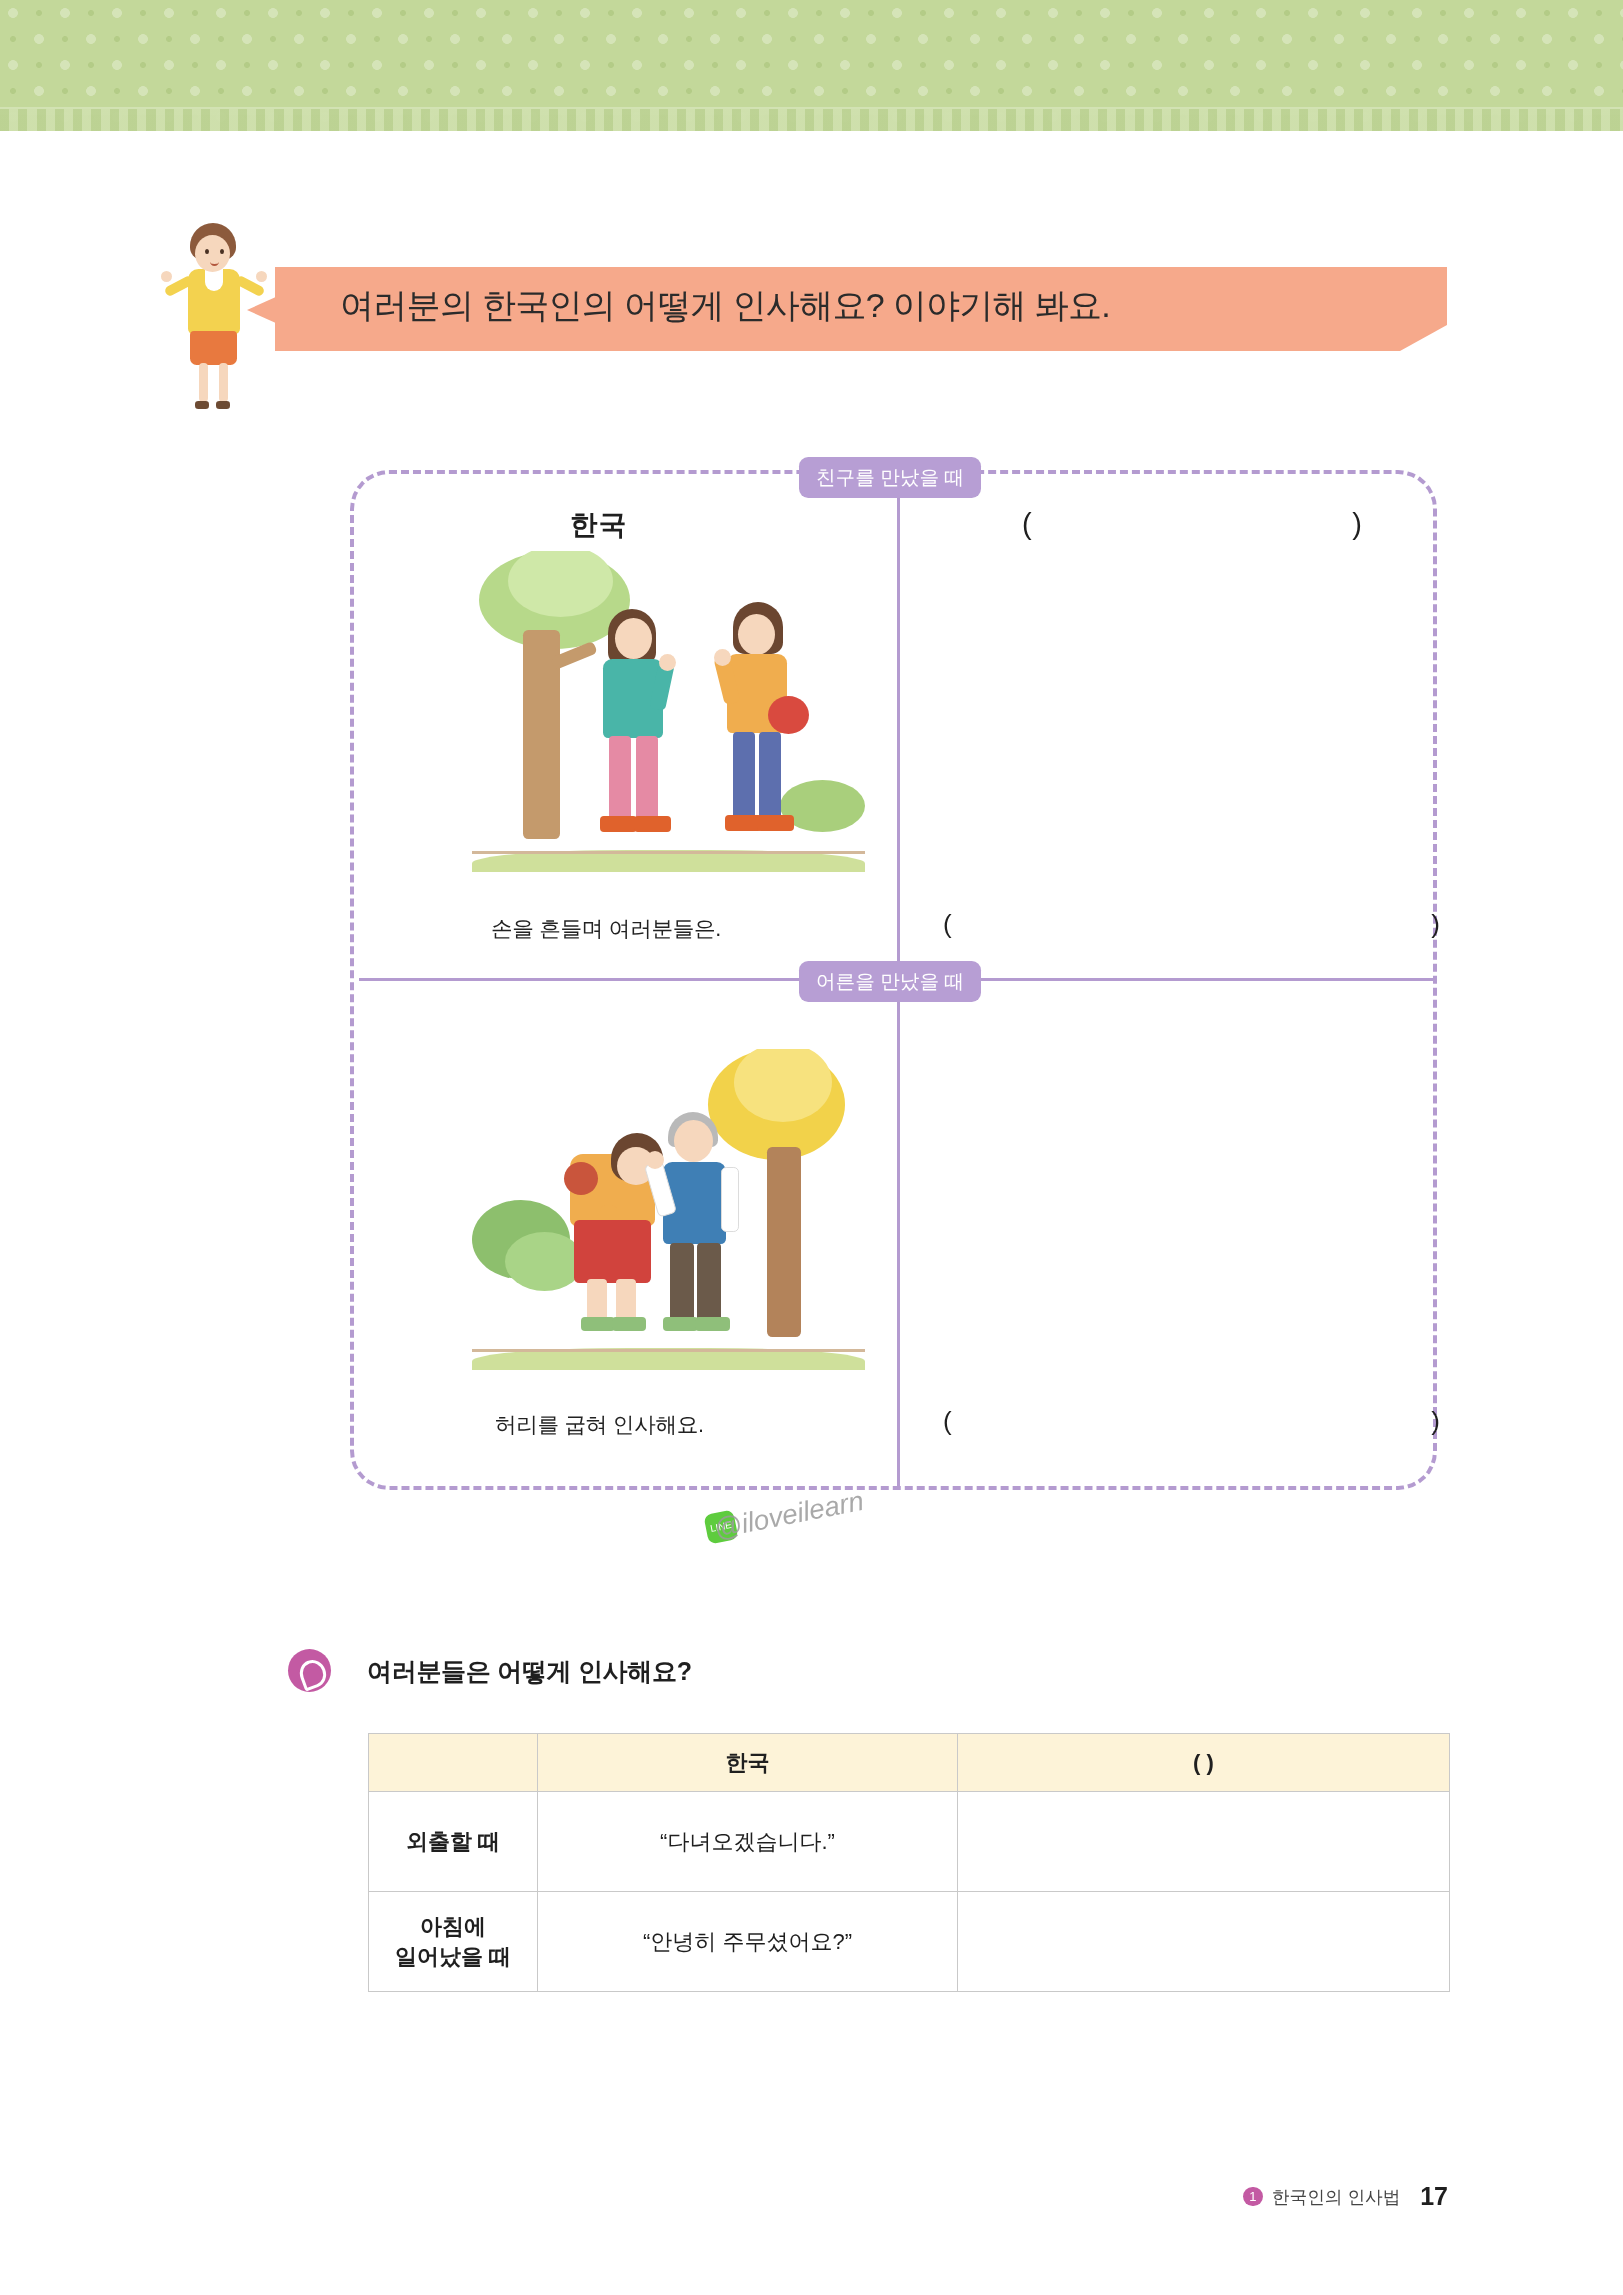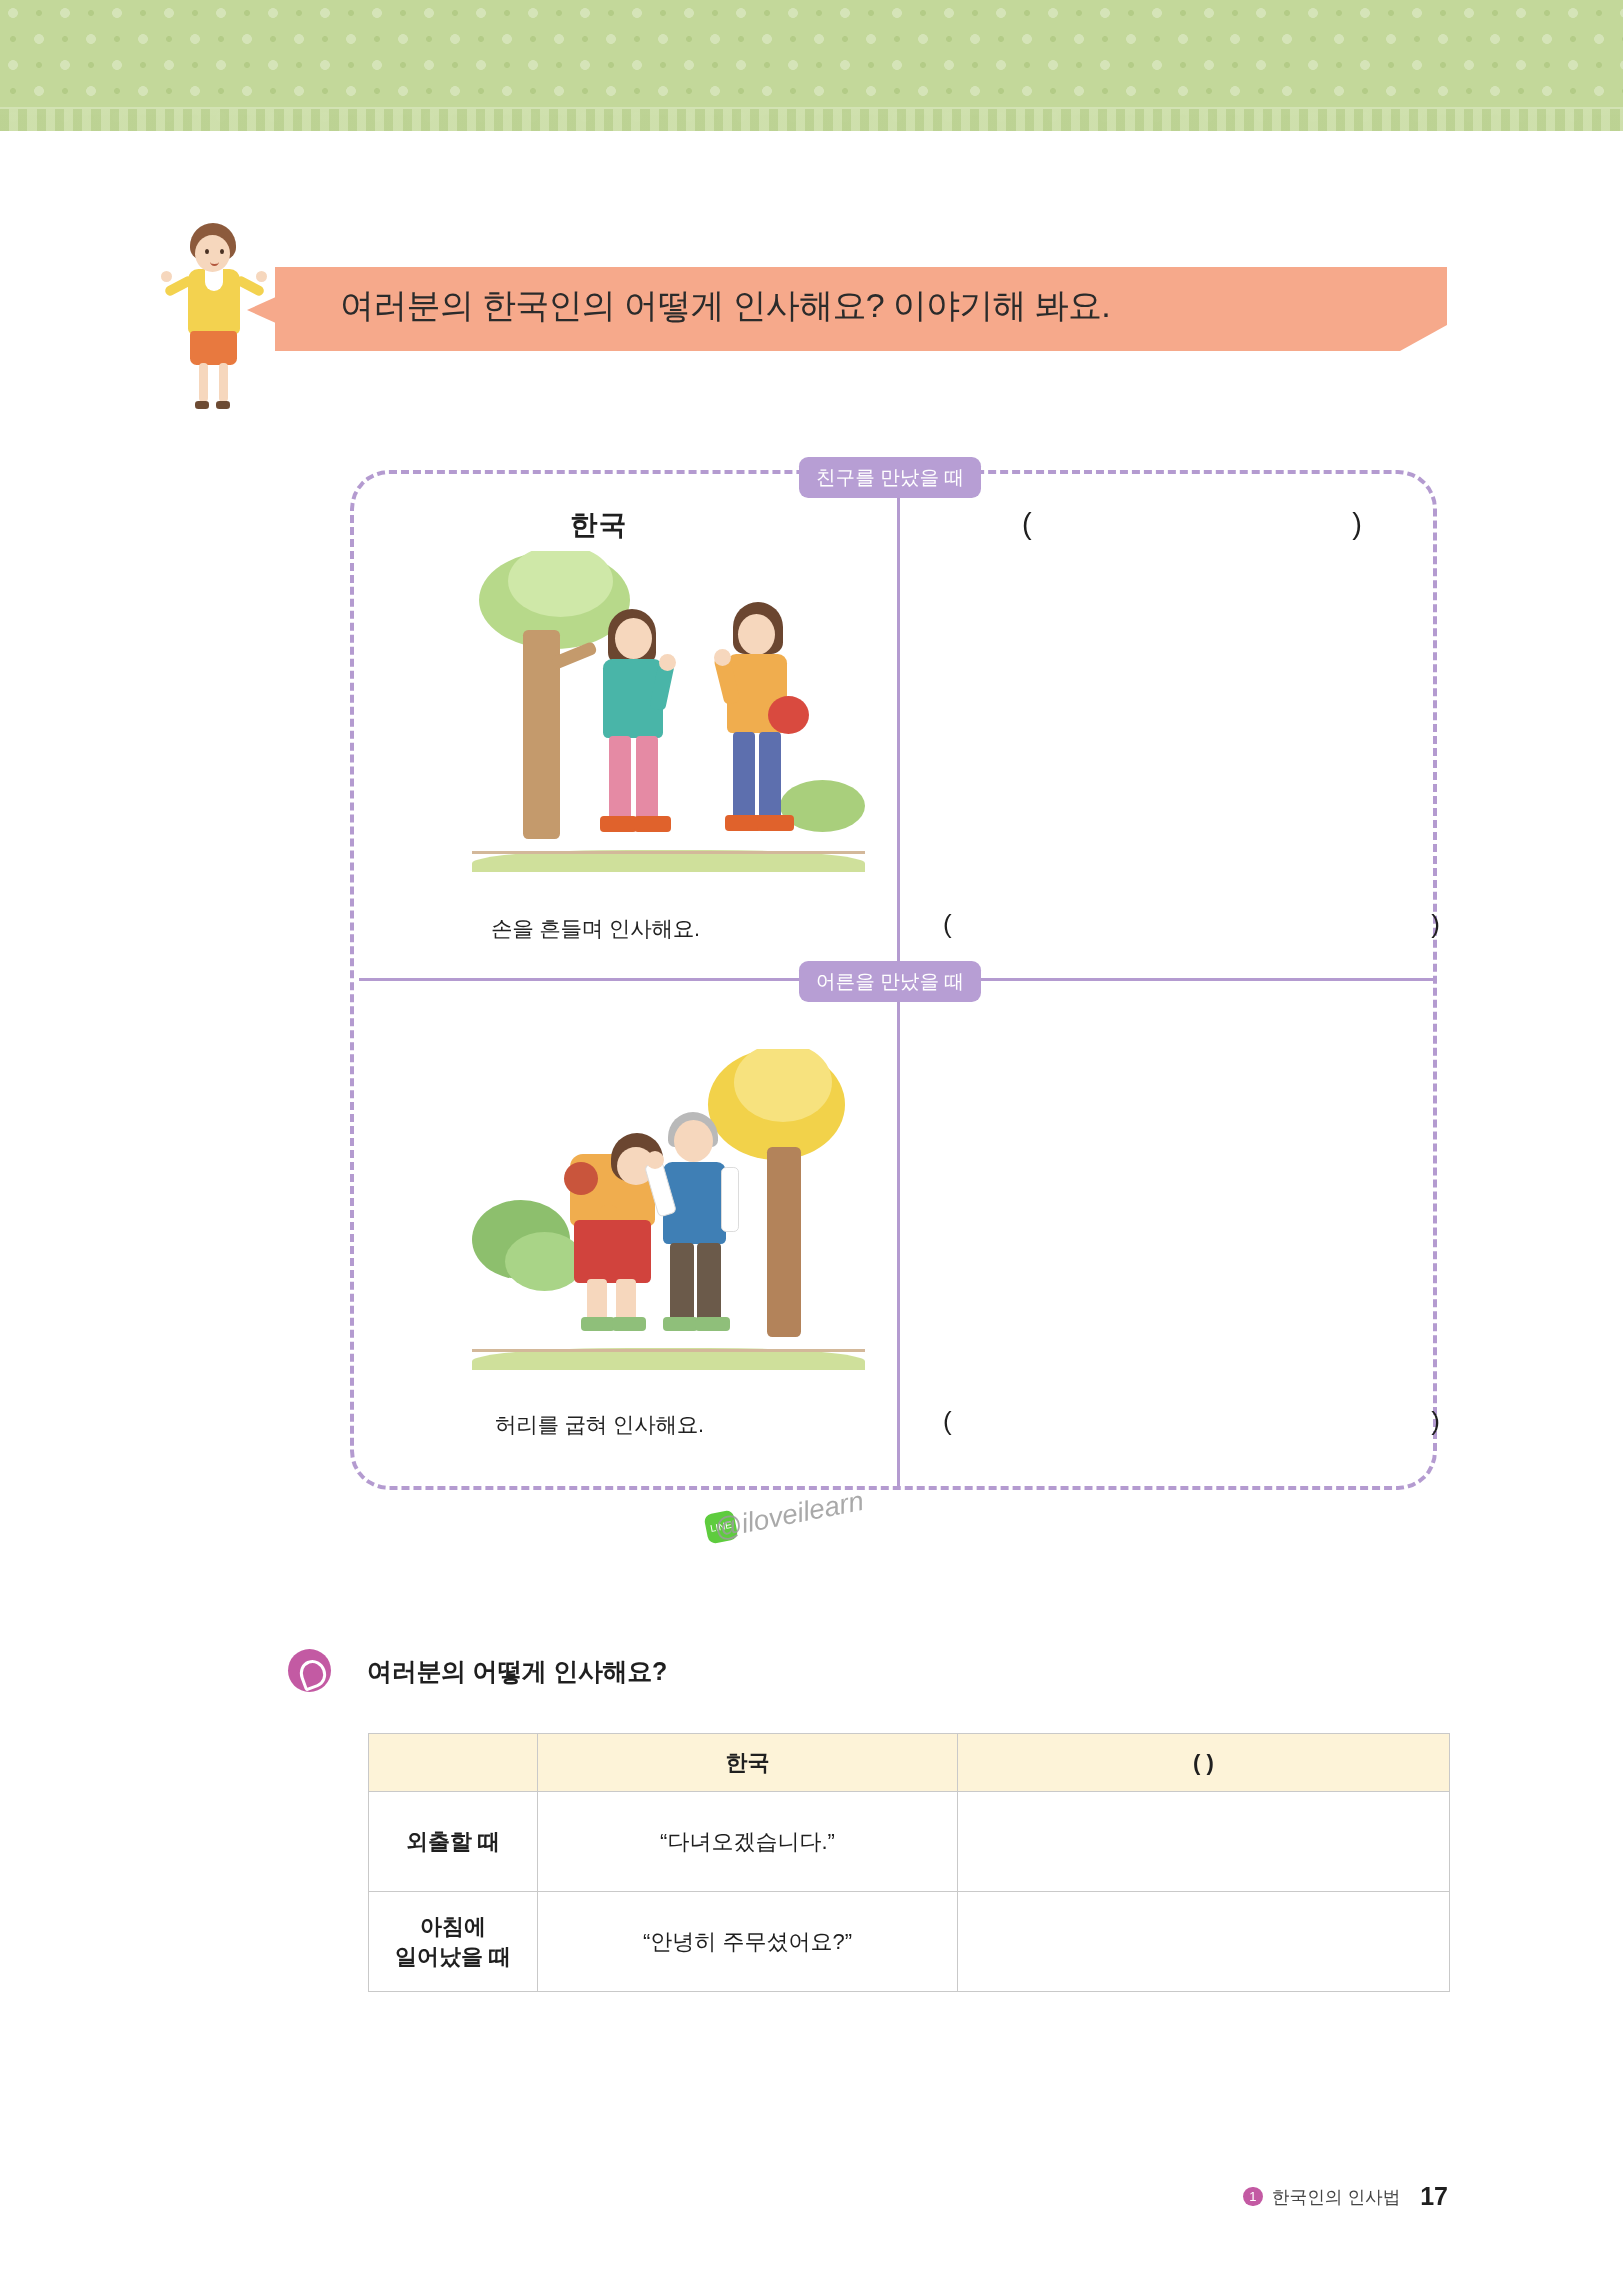--- a/index.html
+++ b/index.html
@@ -448,21 +448,21 @@
     <div class="p-top" style="left:255px; top:103px; width:60px; height:79px; background:#f0ad4e;"></div>
     <div class="p-arm" style="left:247px; top:105px; width:15.7px; height:48px; background:#f0ad4e; transform:rotate(-14deg);"></div>
     <div class="p-hand" style="left:242px; top:98px; width:17px; height:17px;"></div>
     <div class="p-bag" style="left:296px; top:145px; width:41px; height:38px; background:#d94a3f;"></div>
     <div class="p-leg" style="left:261px; top:181px; width:22px; height:89px; background:#5d6fae;"></div>
     <div class="p-leg" style="left:287px; top:181px; width:22px; height:89px; background:#5d6fae;"></div>
     <div class="p-shoe" style="left:253px; top:264px; width:37px; height:15.7px; background:#e0622c;"></div>
     <div class="p-shoe" style="left:285px; top:264px; width:37px; height:15.7px; background:#e0622c;"></div>
   </div>
 
-  <div class="caption cap-friend">손을 흔들며 인사해요.</div>
+  <div class="caption cap-friend">손을 흔들며 여러분들은.</div>
   <div class="paren-row paren-friend">
     <span>(</span>
     <span>)</span>
   </div>
 
   <div class="illus illus2">
     <div class="grass"></div>
     <div class="ground"></div>
 
     <div class="tree-canopy" style="left:236px; top:0px; width:137px; height:111px; background:#f2d24a;"></div>
@@ -499,21 +499,21 @@
   <div class="paren-row paren-adult">
     <span>(</span>
     <span>)</span>
   </div>
 </div>
 
 <div class="wm-badge">LINE</div>
 <div class="watermark">@iloveilearn</div>
 
 <div class="q-icon"></div>
-<div class="q-text">여러분의 어떻게 인사해요?</div>
+<div class="q-text">여러분들은 어떻게 인사해요?</div>
 
 <div class="table-wrap">
   <table class="greet">
     <colgroup>
         <col class="c1">
         <col class="c2">
         <col class="c3">
       </colgroup>
     <thead>
       <tr>

